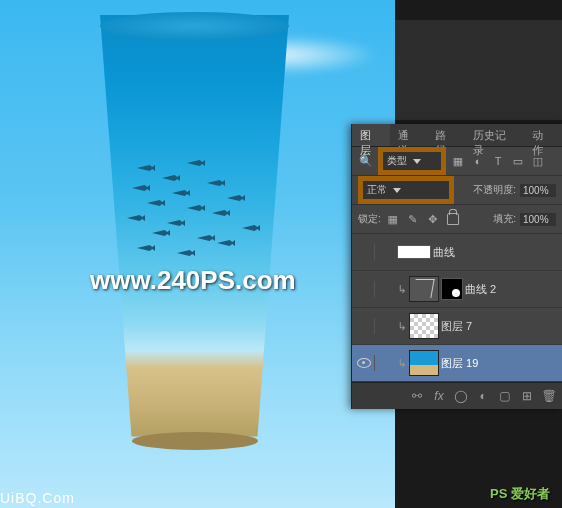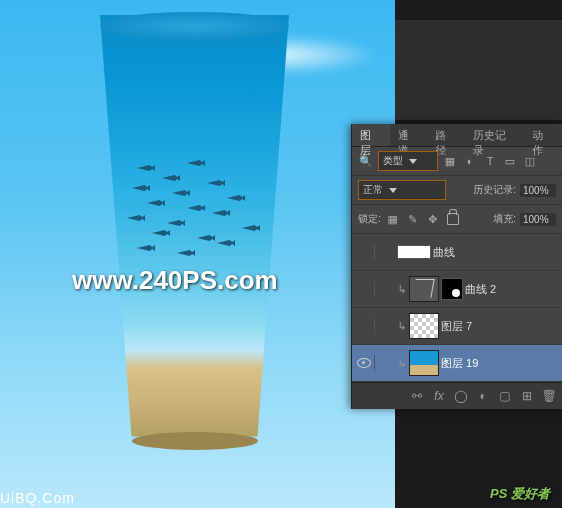--- a/index.html
+++ b/index.html
@@ -4,28 +4,28 @@
 <style>
 body{margin:0;width:562px;height:508px;background:#1a1a1a;font-family:"Microsoft YaHei",sans-serif;font-size:11px;color:#ccc;overflow:hidden;position:relative}
 .canvas{position:absolute;left:0;top:0;width:395px;height:508px;background:linear-gradient(to bottom,#3bb8f1 0%,#5bc5f3 40%,#8ed9f8 70%,#b8e8fc 100%)}
 .cloud{position:absolute;top:35px;left:180px;width:200px;height:40px;background:radial-gradient(ellipse at center,rgba(255,255,255,.85) 0%,rgba(255,255,255,0) 70%);filter:blur(4px)}
 .cup{position:absolute;left:82px;top:15px;width:225px;height:430px}
 .cup-body{width:100%;height:100%;clip-path:polygon(8% 0%,92% 0%,78% 98%,22% 98%);background:linear-gradient(to bottom,#0a8cc8 0%,#0a95d4 15%,#1aa5de 30%,#35b5e5 45%,#60c8ec 60%,#8ddaf3 72%,#bce8f7 78%,#d8c28a 82%,#c9b378 90%,#b09b5e 100%)}
 .cup-top{position:absolute;top:-3px;left:8%;width:84%;height:28px;background:radial-gradient(ellipse at center,#2aa5db 0%,#0885c0 100%);border-radius:50%}
 .cup-bottom{position:absolute;bottom:-5px;left:22%;width:56%;height:18px;background:#9a8450;border-radius:50%}
 .fish-area{position:absolute;top:140px;left:35px;width:160px;height:120px}
 .fish{position:absolute;width:18px;height:6px;background:#1a5a7a;clip-path:polygon(0% 50%,70% 0%,85% 35%,100% 0%,100% 100%,85% 65%,70% 100%)}
-.watermark{position:absolute;top:265px;left:72px;font-size:26px;font-weight:bold;color:#fff;text-shadow:1px 1px 3px rgba(0,0,0,.8)}
+.watermark{position:absolute;top:265px;left:90px;font-size:26px;font-weight:bold;color:#fff;text-shadow:1px 1px 3px rgba(0,0,0,.8)}
 .dark-strip{position:absolute;right:0;top:20px;width:167px;height:100px;background:#2d2d2d}
 .panel{position:absolute;right:0;top:124px;width:210px;background:#444;border-left:1px solid #222;box-shadow:-2px 0 8px rgba(0,0,0,.5)}
 .tabs{display:flex;background:#393939;border-bottom:1px solid #222;height:22px}
 .tab{padding:4px 8px;font-size:11px;color:#aaa;cursor:pointer}
 .tab.active{background:#444;color:#ddd}
 .row{display:flex;align-items:center;padding:4px 6px;background:#444;border-bottom:1px solid #333;gap:4px;height:20px}
-.dd{background:#333;border:1px solid #a16207;padding:1px 4px;display:flex;align-items:center;gap:4px;min-width:50px;height:16px;font-size:10px}
+.dd{background:#333;border:5px solid #a16207;padding:1px 4px;display:flex;align-items:center;gap:4px;min-width:50px;height:16px;font-size:10px}
 .ico{width:16px;height:16px;display:flex;align-items:center;justify-content:center;color:#aaa;font-size:11px}
 .sp{flex:1}
 .lbl{font-size:10px;color:#bbb}
 .val{background:#333;padding:1px 3px;font-size:10px;min-width:30px}
 .layers{background:#444;max-height:200px;overflow:hidden}
 .layer{display:flex;align-items:center;height:36px;border-bottom:1px solid #383838;padding:0 4px;gap:2px}
 .layer.sel{background:#5a7aa8}
 .eye{width:16px;height:16px;display:flex;align-items:center;justify-content:center}
 .eye-ico{width:12px;height:8px;border:1px solid #ccc;border-radius:50%;position:relative}
 .eye-ico:after{content:'';position:absolute;width:3px;height:3px;background:#ccc;border-radius:50%;top:2px;left:4px}
@@ -35,21 +35,21 @@
 .thumb.curves:after{content:'';position:absolute;width:18px;height:18px;border:1px solid #ccc;border-radius:0;top:2px;left:4px;border-left:none;border-bottom:none;transform:skew(-10deg)}
 .mask{width:20px;height:20px;background:#000;border:1px solid #555;position:relative}
 .mask.wd{width:32px;height:12px;background:#fff}
 .mask:after{content:'';position:absolute;width:8px;height:8px;background:#fff;border-radius:50%;bottom:2px;right:2px}
 .lname{font-size:11px;color:#ddd}
 .layer.sel .lname{color:#fff}
 .link-ico{width:10px;text-align:center;color:#999}
 .pbot{display:flex;align-items:center;height:26px;background:#393939;border-top:1px solid #222;padding:0 6px;gap:8px;justify-content:flex-end}
 .pbot .ico{width:14px;color:#999;font-size:12px}
 .footer{position:absolute;bottom:0;left:0;width:562px;height:28px;display:flex;align-items:center;justify-content:space-between;padding:0 12px;box-sizing:border-box}
-.logo{color:#8c5;font-size:13px;font-weight:bold;font-style:italic;text-shadow:1px 1px 2px #000}
+.logo{color:#8c5;font-size:13px;font-weight:bold;text-shadow:1px 1px 2px #000}
 .url{color:#fff;font-size:14px;letter-spacing:1px}
 .chev{width:0;height:0;border-left:4px solid transparent;border-right:4px solid transparent;border-top:5px solid #ccc;margin-left:2px}
 .lock{width:10px;height:10px;border:1px solid #aaa;border-radius:2px 2px 0 0;position:relative}
 .lock:after{content:'';position:absolute;width:6px;height:5px;border:1px solid #aaa;border-bottom:none;border-radius:3px 3px 0 0;top:-5px;left:1px}
 .sep{width:1px;height:16px;background:#555}
 .indent{width:18px}
 </style>
 </head>
 <body>
 
@@ -106,21 +106,21 @@
     <div class="ico">▭</div>
     <div class="ico">◫</div>
   </div>
 
   <div class="row">
     <div class="dd" style="min-width:78px">
         <span>正常</span>
         <div class="chev"></div>
       </div>
     <div class="sp"></div>
-    <span class="lbl">历史记录:</span>
+    <span class="lbl">不透明度:</span>
     <span class="val">100%</span>
   </div>
 
   <div class="row">
     <span class="lbl">锁定:</span>
     <div class="ico">▦</div>
     <div class="ico">✎</div>
     <div class="ico">✥</div>
     <div class="ico">
         <div class="lock"></div>

